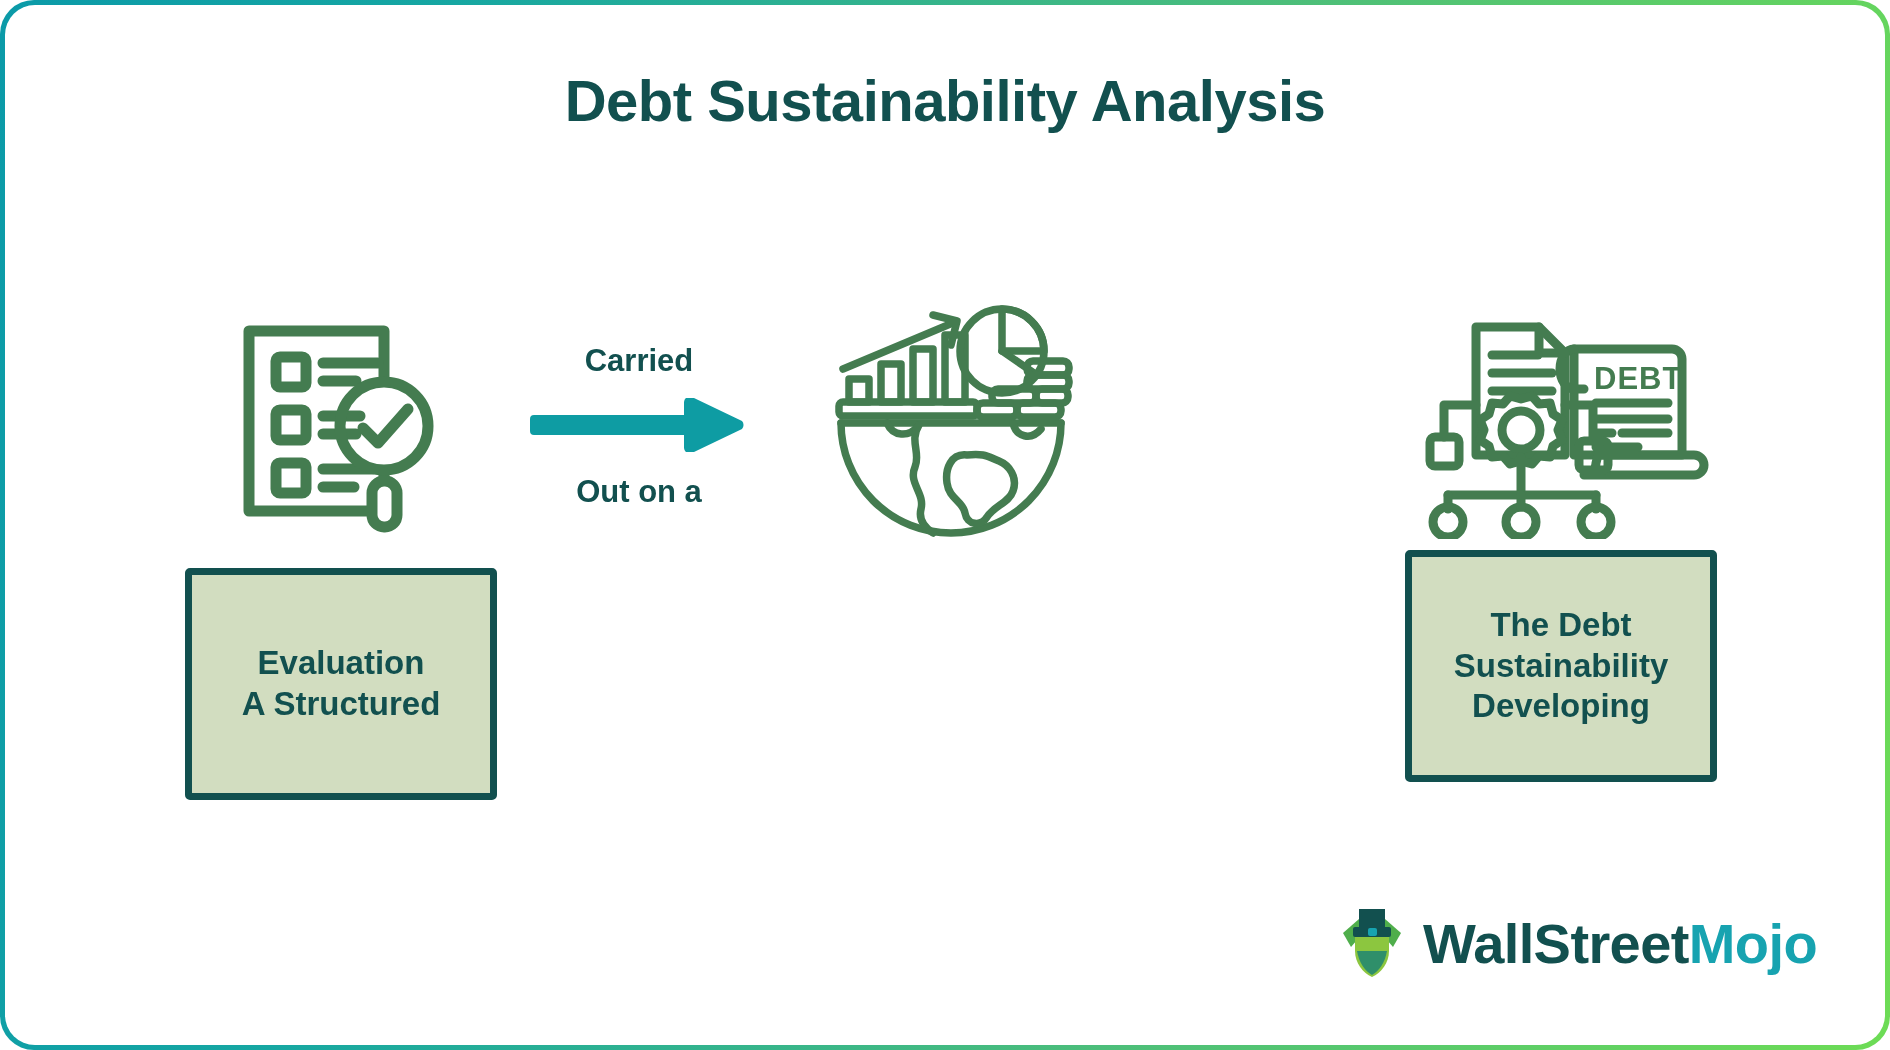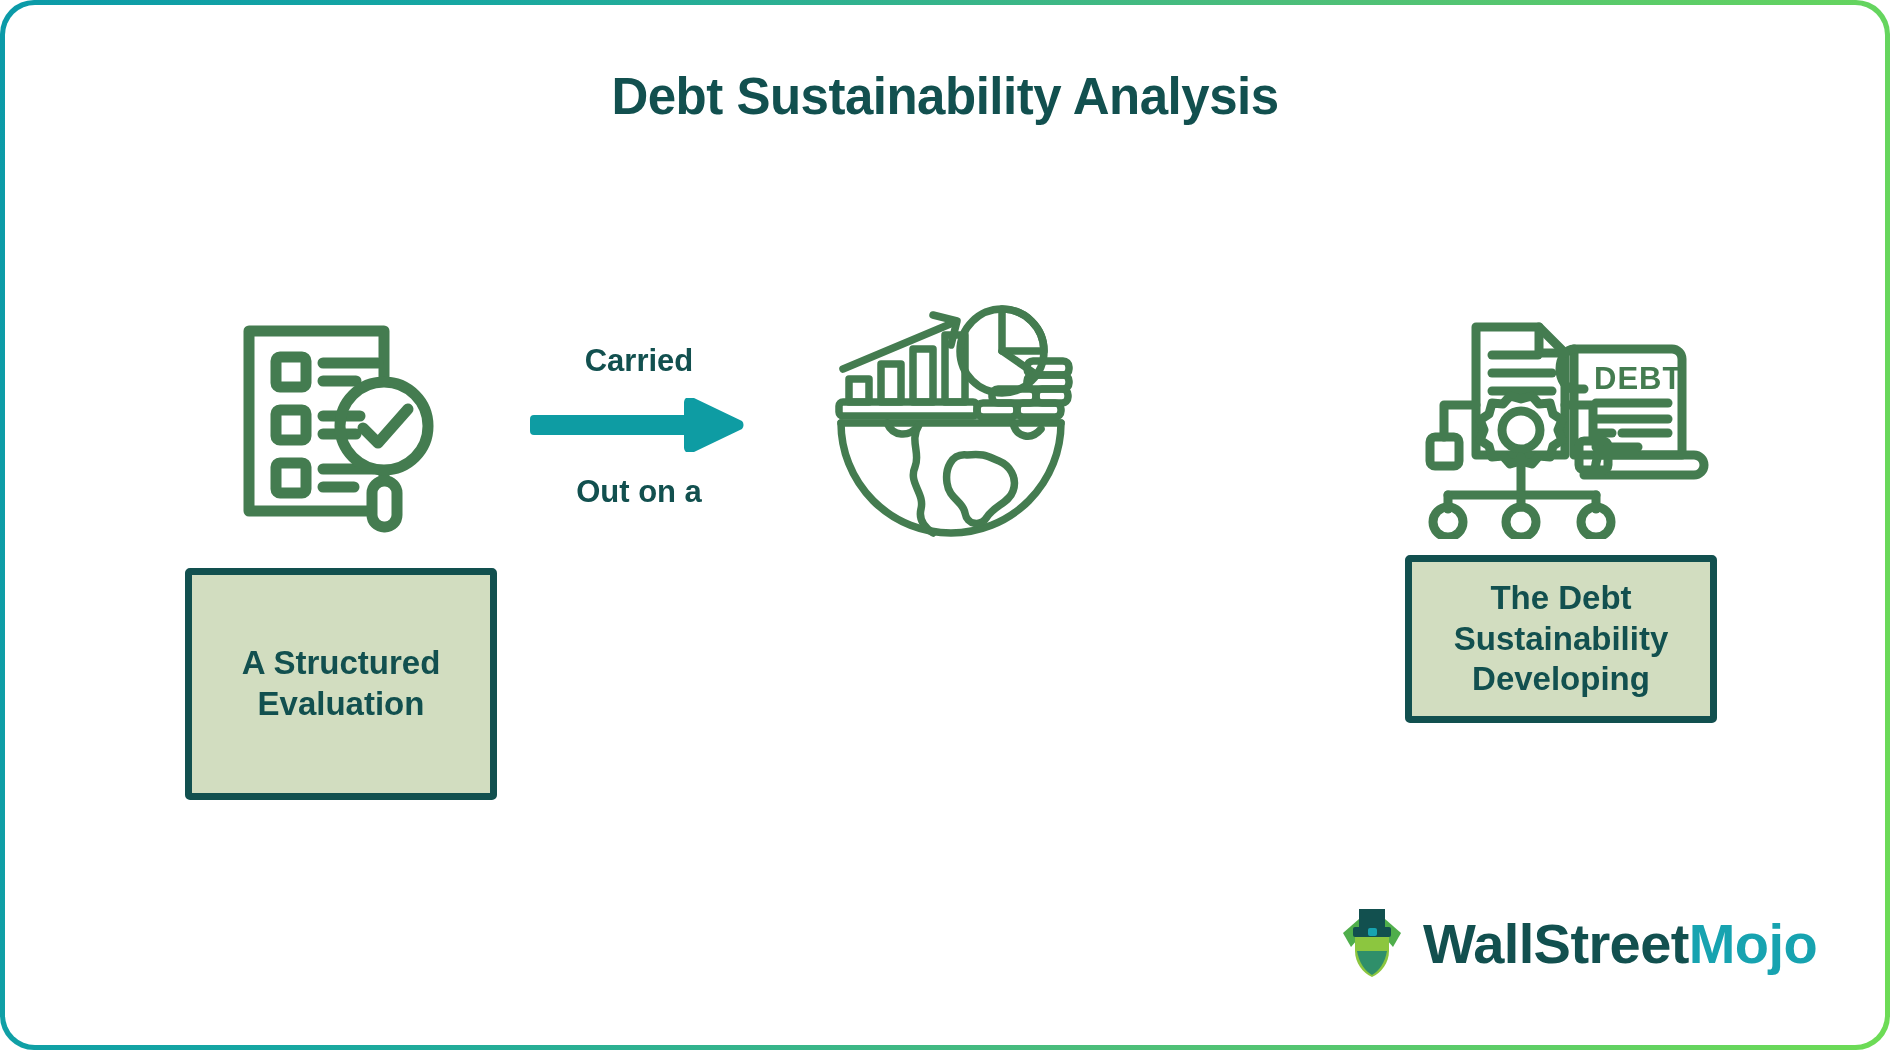--- a/index.html
+++ b/index.html
@@ -28,21 +28,21 @@
     border-radius: 30px;
     overflow: hidden;
   }
 
   #page-title {
     position: absolute;
     top: 62px;
     left: 0;
     width: 100%;
     text-align: center;
-    font-size: 51px;
+    font-size: 58px;
     font-weight: bold;
     letter-spacing: -0.5px;
     color: #12504f;
   }
 
   
   .stage {
     position: absolute;
     display: flex;
     flex-direction: column;
@@ -70,21 +70,21 @@
     justify-content: center;
     text-align: center;
     color: #12504f;
     font-weight: bold;
     font-size: 33px;
     line-height: 1.23;
     padding: 14px 10px;
   }
   #box-1 { height: 232px; margin-top: 13px; }
   #box-2 { height: 232px; margin-top: 13px; width: 312px; }
-  #box-3 { height: 168px; margin-top: 5px; }
+  #box-3 { height: 232px; }
 
   
   .connector {
     position: absolute;
     width: 268px;
     display: flex;
     flex-direction: column;
     align-items: center;
   }
   #connector-1 { left: 500px; top: 340px; }
@@ -142,22 +142,22 @@
             <line x1="87" y1="169" x2="118" y2="169"></line>
             <circle cx="148" cy="108" r="44"></circle>
             <path d="M127 110 l15 15 l30 -34"></path>
             <path d="M148 155 v5"></path>
             <rect x="136" y="163" width="25" height="46" rx="12"></rect>
           </g>
         </svg>
       </div>
       <div class="stage-box" id="box-1">
         <div>
+          <div>Evaluation</div>
           <div>A Structured</div>
-          <div>Evaluation</div>
         </div>
       </div>
     </div>
 
     <div class="connector" id="connector-1">
       <div class="connector-label">Carried</div>
       <div class="connector-arrow">
         <svg width="218" height="54" viewBox="0 0 218 54">
           <path d="M4 17 h150 V4 a6 6 0 0 1 10 -4 l48 23 a6 6 0 0 1 0 8 l-48 23 a6 6 0 0 1 -10 -4 V37 H4 a4 4 0 0 1 -4 -4 V21 a4 4 0 0 1 4 -4 z" fill="#0e9ca3"></path>
         </svg>

